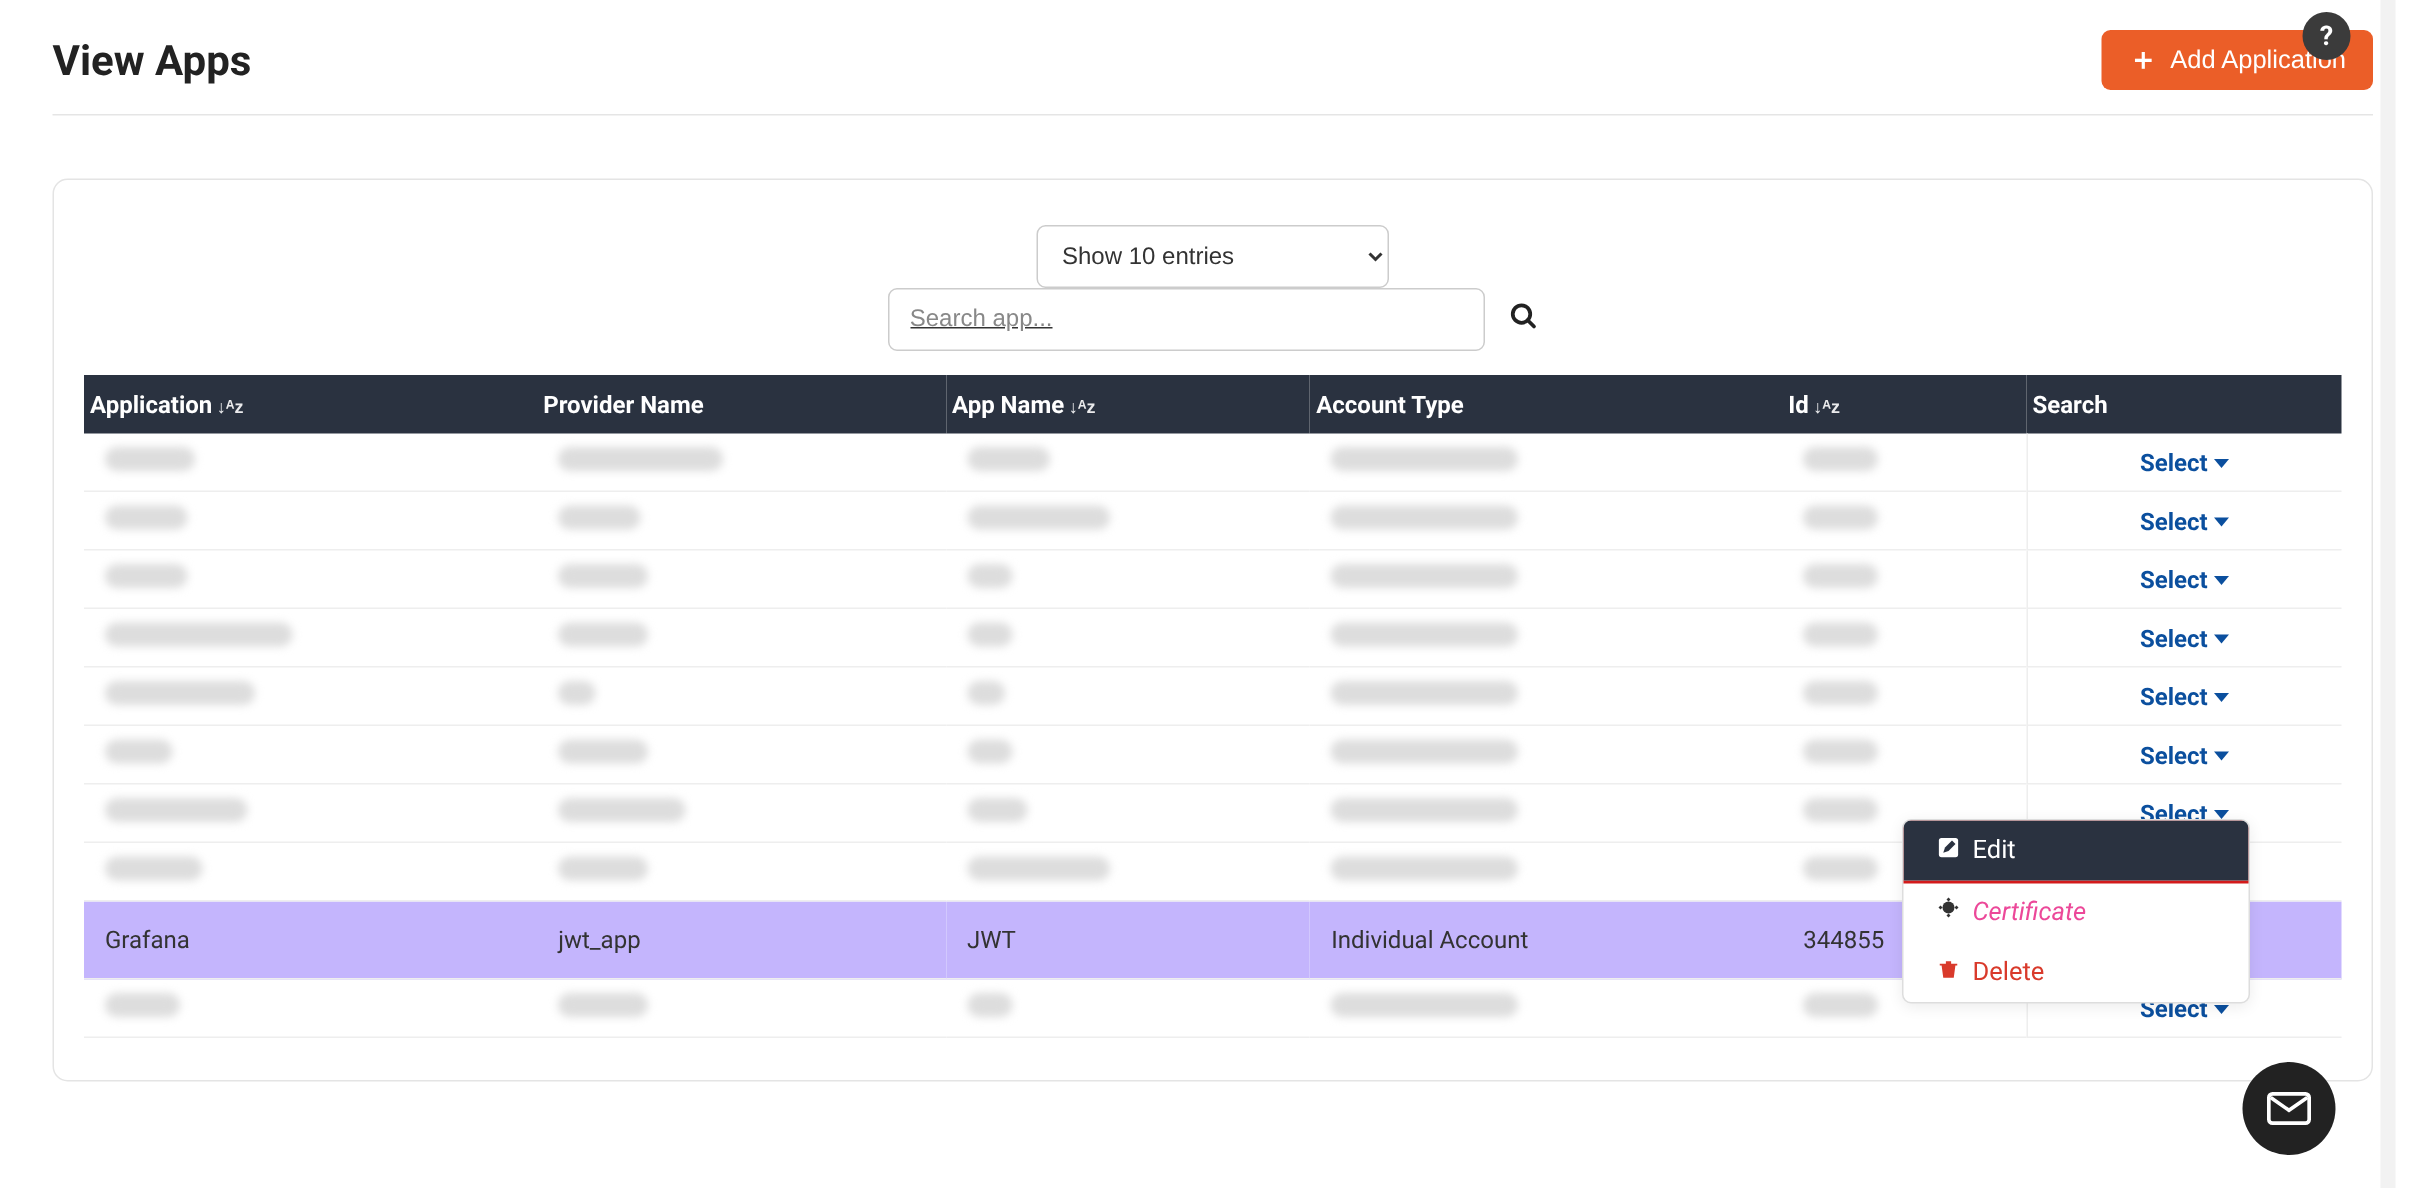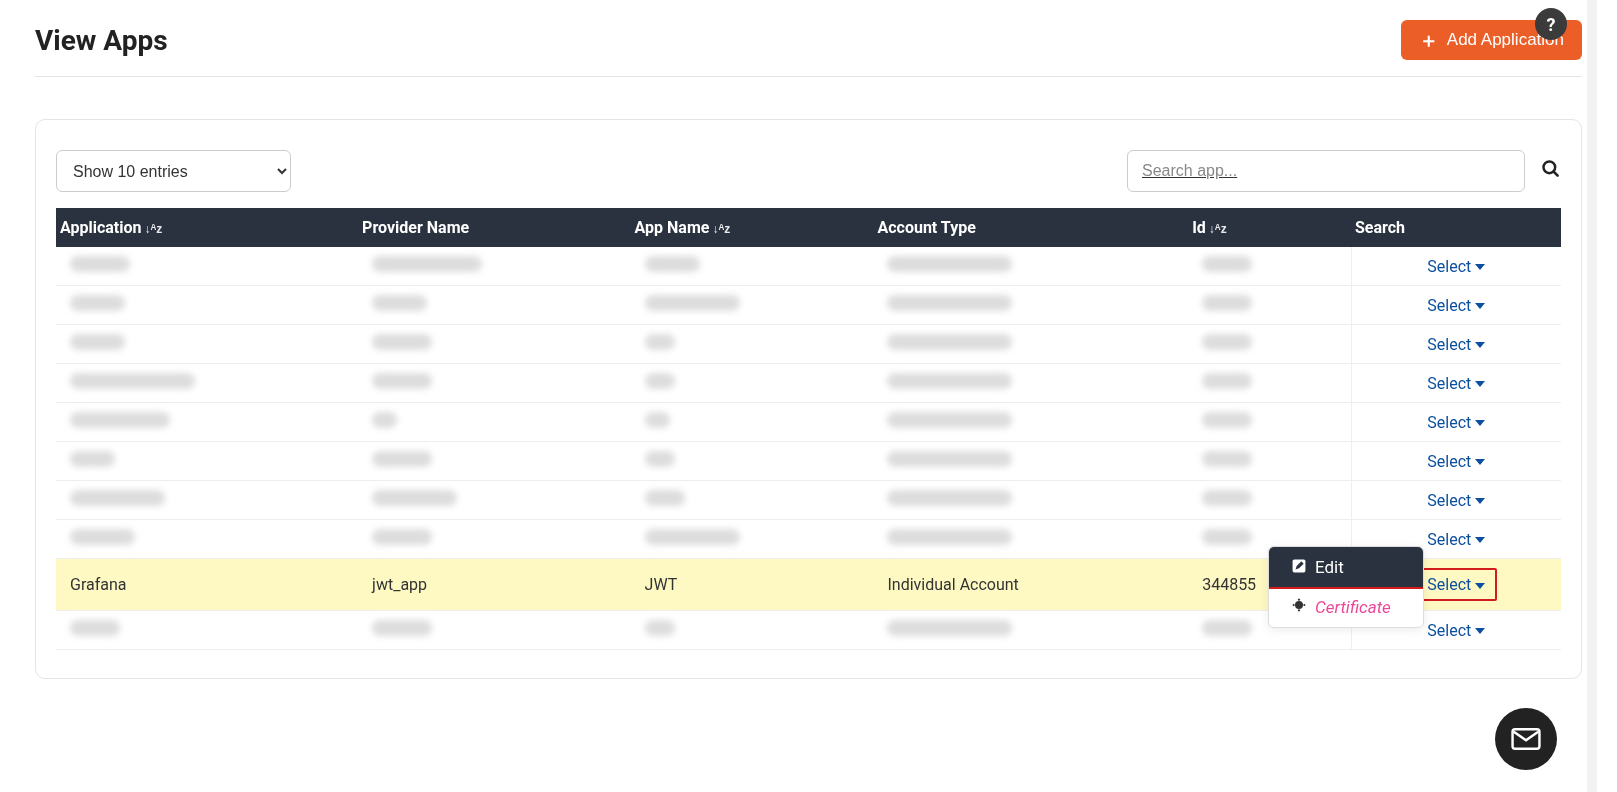--- a/index.html
+++ b/index.html
@@ -49,20 +49,21 @@
     border: 1px solid #e4e4e4;
     border-radius: 10px;
     margin-top: 42px;
     padding: 30px 0 28px 0;
   }
   .controls-row {
     display: flex;
     justify-content: space-between;
     align-items: center;
     padding: 0 20px 16px 20px;
+    flex-direction: column;
   }
   .entries-select {
     width: 235px;
     height: 42px;
     border: 1px solid #ccc;
     border-radius: 6px;
     padding: 0 12px;
     font-size: 16px;
     color: #333;
     background: #fff;
@@ -105,21 +106,21 @@
   }
   .sort-icon {
     font-size: 12px;
     margin-left: 3px;
     opacity: .9;
   }
   tbody tr {
     border-bottom: 1px solid #eee;
   }
   tbody tr.hl {
-    background: #fef9c3;
+    background: #c4b5fd;
   }
   td {
     padding: 9px 14px;
     font-size: 16px;
     color: #333;
     vertical-align: middle;
     height: 34px;
   }
   .blur-cell {
     position: relative;
@@ -131,21 +132,21 @@
     height: 16px;
     filter: blur(3px);
   }
   .action-cell {
     border-left: 1px solid #eee;
     text-align: center;
     width: 210px;
   }
   .select-link {
     color: #0b4f9e;
-    font-weight: 400;
+    font-weight: 700;
     cursor: pointer;
     display: inline-flex;
     align-items: center;
     gap: 4px;
   }
   .caret-down {
     width: 0; height: 0;
     border-left: 5px solid transparent;
     border-right: 5px solid transparent;
     border-top: 6px solid #0b4f9e;
@@ -159,21 +160,21 @@
   }
   .footer-text {
     padding: 18px 20px 0 20px;
     font-size: 17px;
     color: #222;
   }
   .dropdown-menu {
     position: absolute;
     top: 546px;
     left: 1268px;
-    width: 156px;
+    width: 232px;
     background: #fff;
     border: 1px solid #ddd;
     border-radius: 6px;
     box-shadow: 0 2px 10px rgba(0,0,0,.08);
     overflow: hidden;
   }
   .dropdown-menu .hl-outline {
     border: 2.5px solid #D31B1B;
     border-radius: 2px;
     margin: -2px;
@@ -393,20 +394,28 @@
   </div>
   <div class="menu-item cert">
     <span class="mi-icon">
       <svg width="16" height="16" viewBox="0 0 24 24" fill="#333">
           <circle cx="12" cy="12" r="6"></circle>
           <path d="M12 2l2 2-2 2-2-2zM12 22l2-2-2-2-2 2zM2 12l2-2 2 2-2 2zM22 12l-2-2-2 2 2 2z"></path>
         </svg>
     </span>
     <span>Certificate</span>
   </div>
+  <div class="menu-item del">
+    <span class="mi-icon">
+      <svg width="14" height="14" viewBox="0 0 24 24" fill="#D93A2B">
+          <path d="M4 7h16l-2 15H6zM9 3h6v3H9zM2 6h20v2H2z"></path>
+        </svg>
+    </span>
+    <span>Delete</span>
+  </div>
 </div>
 
 <div class="mail-fab">
   <svg viewBox="0 0 24 18" fill="none" stroke="#fff" stroke-width="2">
       <rect x="1" y="1" width="22" height="16" rx="2" fill="none"></rect>
       <path d="M2 3l10 7 10-7"></path>
     </svg>
 </div>
 
 </body></html>

